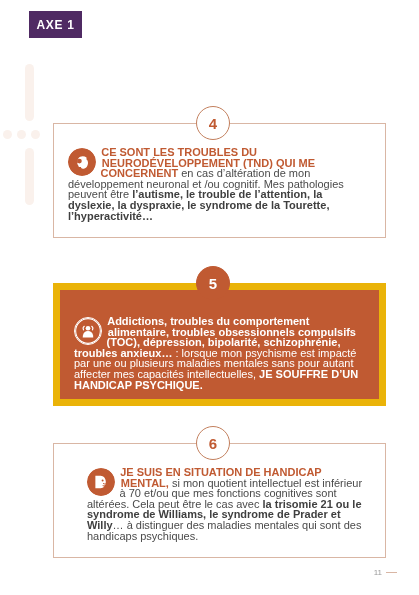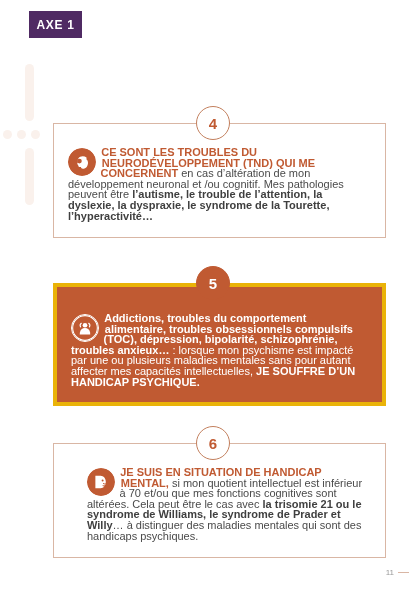--- a/index.html
+++ b/index.html
@@ -27,21 +27,21 @@
     background:#4f2a63;color:#ffffff;
     display:flex;align-items:center;justify-content:center;
     font-size:12px;font-weight:bold;letter-spacing:.7px;
   }
 
   
   .card{position:absolute;left:53px;width:333px;box-sizing:border-box;}
   .card-outline{
     border:1px solid #d9b6a4;background:#ffffff;
   }
-  .card-filled{background:#c05a32;border:4px solid #eab308;}
+  .card-filled{background:#c05a32;border:7px solid #eab308;}
 
   .card-4{top:123px;height:115px;}
   .card-5{top:283px;height:123px;}
   .card-6{top:443px;height:115px;padding-left:19px;}
 
   
   .bubble{
     position:absolute;left:196px;top:0;width:34px;height:34px;border-radius:50%;
     display:flex;align-items:center;justify-content:center;
     font-size:15px;font-weight:bold;box-sizing:border-box;
@@ -71,21 +71,21 @@
   }
   .icon-ring{background:transparent;border:1.2px solid #ffffff;box-sizing:border-box;}
 
   .text-flow{text-align:left;}
   .hl-orange{color:#c05a32;font-weight:bold;}
   .hl-dark{color:#3f3f3f;font-weight:bold;}
   .hl-white{color:#ffffff;font-weight:bold;}
 
   
   .page-num{
-    position:absolute;right:10px;bottom:18px;
+    position:absolute;right:22px;bottom:18px;
     font-size:8px;color:#9a9a9a;display:flex;align-items:center;gap:4px;
   }
   .page-num .dash{display:inline-block;width:11px;height:1px;background:#d9b6a4;}
 </style>
 </head>
 <body>
 
 <div class="page">
 
   <div class="deco deco-bar-1"></div>

